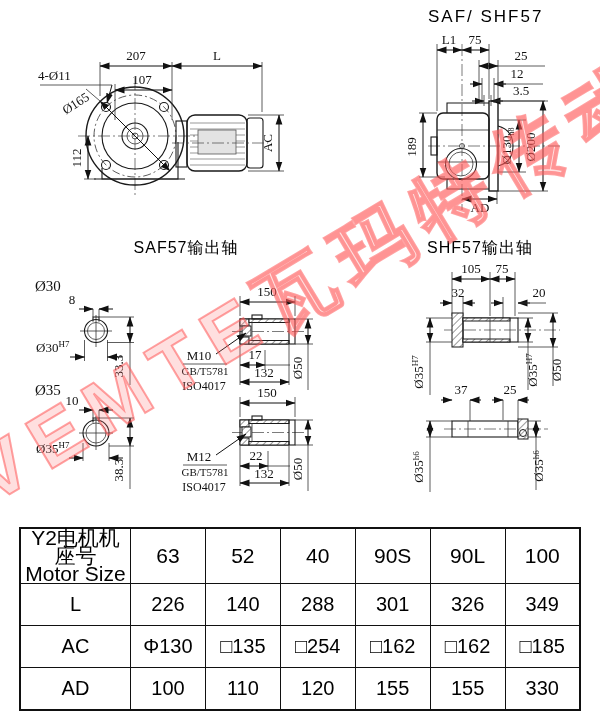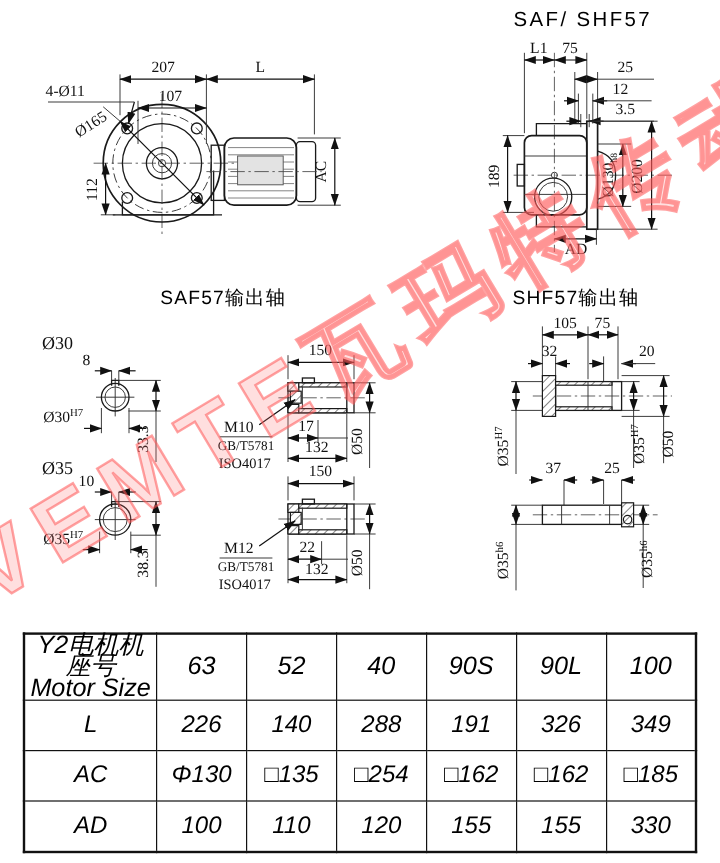--- a/index.html
+++ b/index.html
@@ -25,21 +25,21 @@
   .wm{position:absolute;left:-20px;top:432px;width:1100px;white-space:nowrap;
       font-family:"Liberation Sans",sans-serif;font-weight:bold;font-size:76px;
       letter-spacing:14px;transform:rotate(-31deg);transform-origin:0 50%;
       color:rgba(255,110,110,0.22);-webkit-text-stroke:2px rgba(255,85,85,0.55);
       pointer-events:none;z-index:5;}
   
   table.spec{position:absolute;left:19px;top:527px;width:562px;border-collapse:collapse;
       table-layout:fixed;z-index:3;background:transparent;}
   table.spec td{border:1.6px solid #111;text-align:center;vertical-align:middle;
       font-family:"Liberation Sans",sans-serif;color:#000;padding:0;}
-  table.spec{border:2.5px solid #111;font-style:italic;}
+  table.spec{border:2.5px solid #111;}
   td.hcell{width:109px;font-size:15px;line-height:18px;}
   tr.hdr td{height:48px;font-size:21px;}
   tr.r td{height:41px;font-size:20px;}
   td.lbl{font-size:18px;}
 </style>
 </head>
 <body>
 
 <div id="app">
 
@@ -365,21 +365,21 @@
       <td>40</td>
       <td>90S</td>
       <td>90L</td>
       <td>100</td>
     </tr>
     <tr class="r">
       <td class="lbl">L</td>
       <td>226</td>
       <td>140</td>
       <td>288</td>
-      <td>191</td>
+      <td>301</td>
       <td>326</td>
       <td>349</td>
     </tr>
     <tr class="r">
       <td class="lbl">AC</td>
       <td>Φ130</td>
       <td>□135</td>
       <td>□254</td>
       <td>□162</td>
       <td>□162</td>

